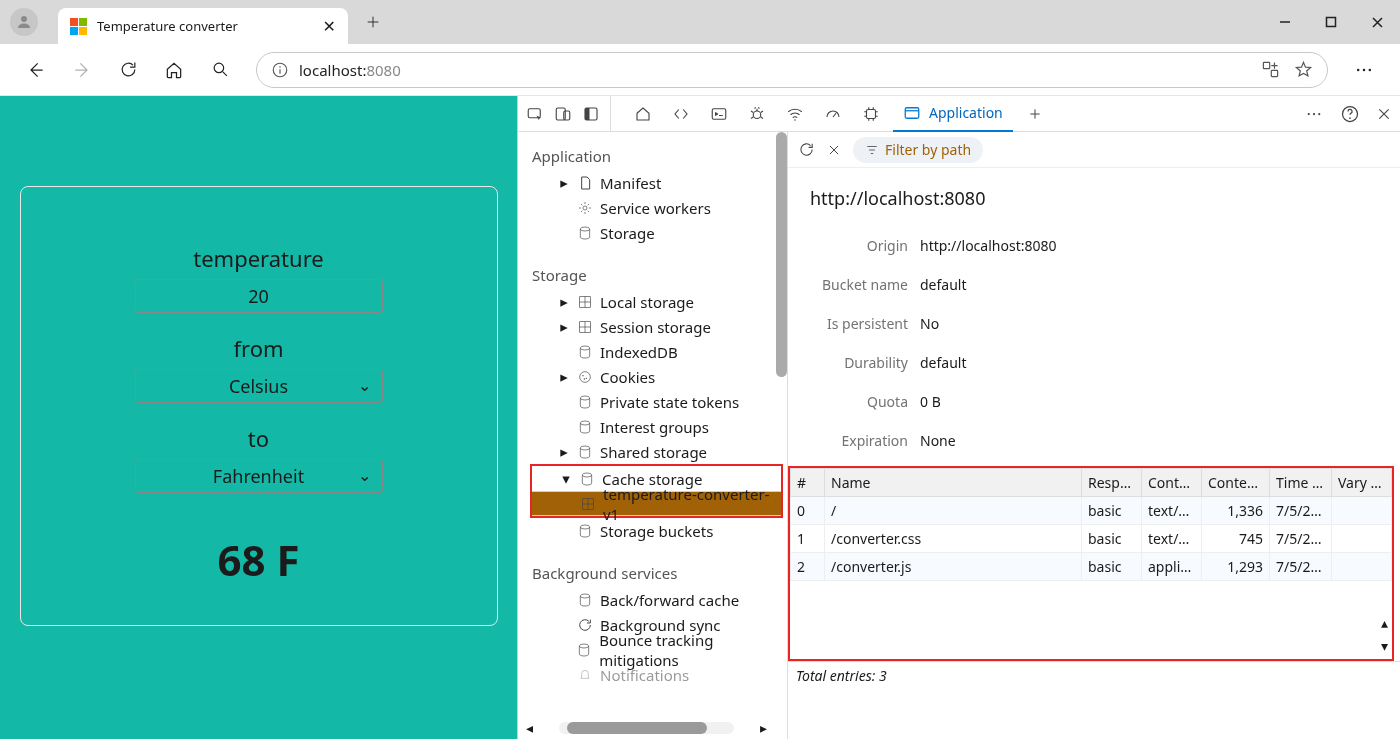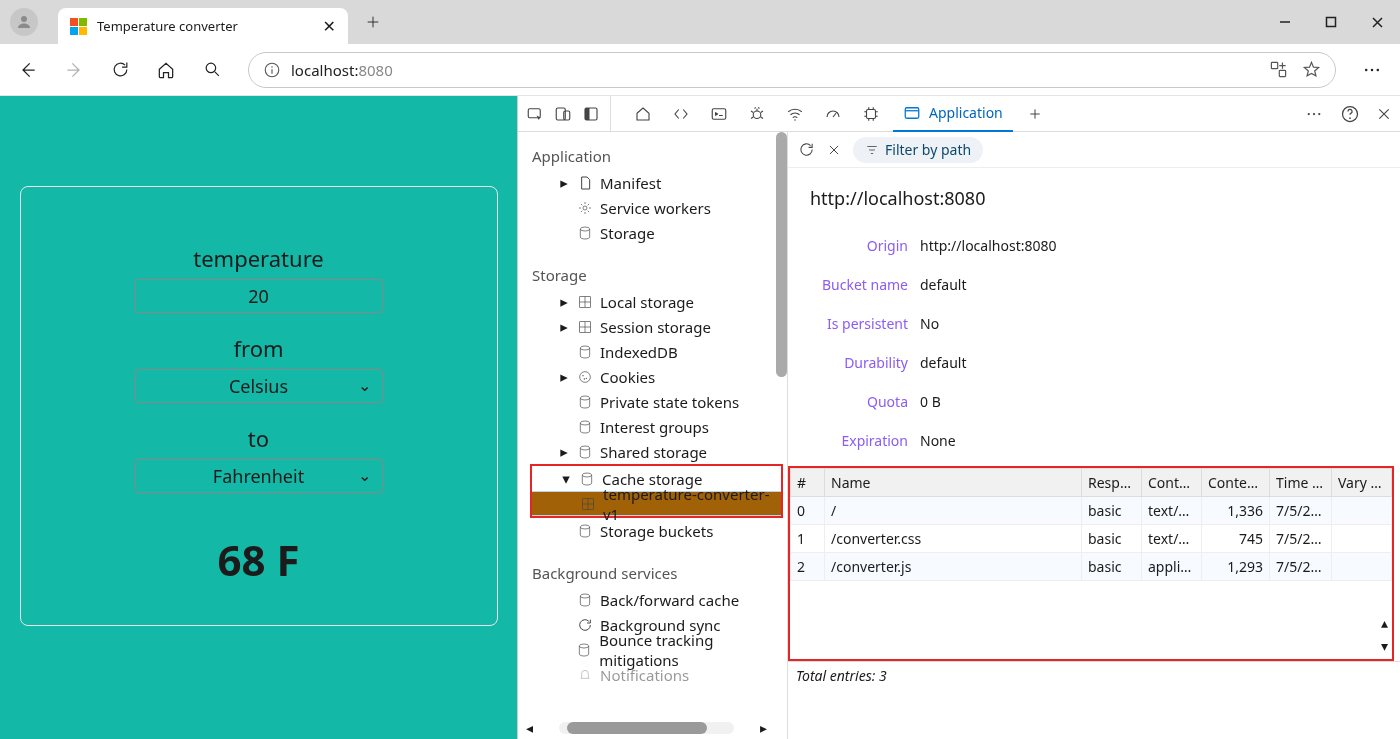--- a/index.html
+++ b/index.html
@@ -12,21 +12,21 @@
   .tab { margin-left: 20px; background: #fff; height: 36px; border-radius: 8px 8px 0 0; display: flex; align-items: center; padding: 0 12px; gap: 10px; width: 290px; margin-top: 8px; }
   .favicon { display: grid; grid-template-columns: 8px 8px; grid-template-rows: 8px 8px; gap: 1px; }
   .fv-r { background: #f25022; } .fv-g { background: #7fba00; } .fv-b { background: #00a4ef; } .fv-y { background: #ffb900; }
   .tab-title { flex: 1; font-size: 13px; }
   .tab-close { font-size: 16px; cursor: pointer; }
   .newtab { width: 34px; height: 34px; margin-left: 8px; display:flex; align-items:center; justify-content:center; border-radius:4px; }
   .win-controls { margin-left: auto; display: flex; }
   .win-btn { width: 46px; height: 44px; display:flex; align-items:center; justify-content:center; }
 
   
-  .navbar { display: flex; align-items: center; height: 52px; background: #fff; padding: 0 8px; gap: 6px; border-bottom: 1px solid #e5e5e5;}
+  .navbar { display: flex; align-items: center; height: 52px; background: #fff; padding: 0 16px; gap: 6px; border-bottom: 1px solid #e5e5e5;}
   .navbtn { width: 40px; height: 40px; display:flex; align-items:center; justify-content:center; border-radius:4px; }
   .navbtn.disabled { opacity: .35; }
   .addressbar { flex: 1; height: 36px; border: 1px solid #c8c8c8; border-radius: 18px; margin: 0 10px; display: flex; align-items: center; padding-left: 14px; gap: 10px; background:#fff;}
   .addr-text { font-size: 15px; }
   .addr-text .host { color: #222; }
   .addr-text .port { color: #888; }
   .addr-right { margin-left: auto; display: flex; gap: 14px; padding-right: 14px; }
 
   
   .content-row { display: flex; height: calc(739px - 44px - 52px); background: #fff;}
@@ -55,26 +55,26 @@
   .tree { margin-left: 4px; }
   .tree-item { display:flex; align-items:center; gap:7px; padding:2px 4px; font-size:15px; height:25px;}
   .tree-item.nested { padding-left: 28px; }
   .tree-item.deep { padding-left: 48px; }
   .tree-item.sel { background:#a16207; border-top:1px solid #b8d4ee; border-bottom:1px solid #b8d4ee;}
   .arrow { width:12px; display:inline-block; text-align:center; transform: translateY(-1px);}
   .highlight-group { border: 2px solid #e82525; margin: 0 4px 0 0;}
 
   .dt-main { flex:1; display:flex; flex-direction:column; overflow:hidden;}
   .toolbar { height:36px; display:flex; align-items:center; gap:12px; padding-left:10px; border-bottom:1px solid #eee;}
-  .filter-pill { background:#eef1f5; border-radius:14px; height:26px; display:flex; align-items:center; gap:6px; padding:0 12px; color:#0c4a6e;}
+  .filter-pill { background:#eef1f5; border-radius:14px; height:26px; display:flex; align-items:center; gap:6px; padding:0 12px; color:#a16207;}
   .dt-main-inner { flex:1; overflow-y:auto; position:relative;}
   .title-url { font-size:18px; padding: 18px 0 16px 22px;}
   .props { }
   .prop-row { display:flex; padding: 10px 0 10px 22px; }
-  .prop-key { width: 110px; text-align:right; color:#8b5cf6; font-size:14px; padding-right: 12px;}
+  .prop-key { width: 110px; text-align:right; color:#737373; font-size:14px; padding-right: 12px;}
   .prop-val { font-size:14px;}
   .table-box { border:2px solid #e82525; margin: 6px 6px 0 0; position:relative;}
   table { width:100%; border-collapse:collapse; font-size:14px; table-layout:fixed;}
   th { background:#f1f1f1; border:1px solid #ddd; text-align:left; padding:4px 6px; font-weight:400; overflow:hidden; white-space:nowrap; text-overflow:ellipsis;}
   td { border:1px solid #eee; padding:4px 6px; overflow:hidden; white-space:nowrap; text-overflow:ellipsis;}
   tbody tr:nth-child(odd) td { background:#f7fbff; }
   .num { text-align:right; }
   .table-empty { height: 78px; border-top: none;}
   .tbl-scroll { position:absolute; right:4px; bottom:4px; display:flex; flex-direction:column; gap:4px;}
   .hscroll-row { display:flex; align-items:center; gap:6px; padding: 2px 8px;}

